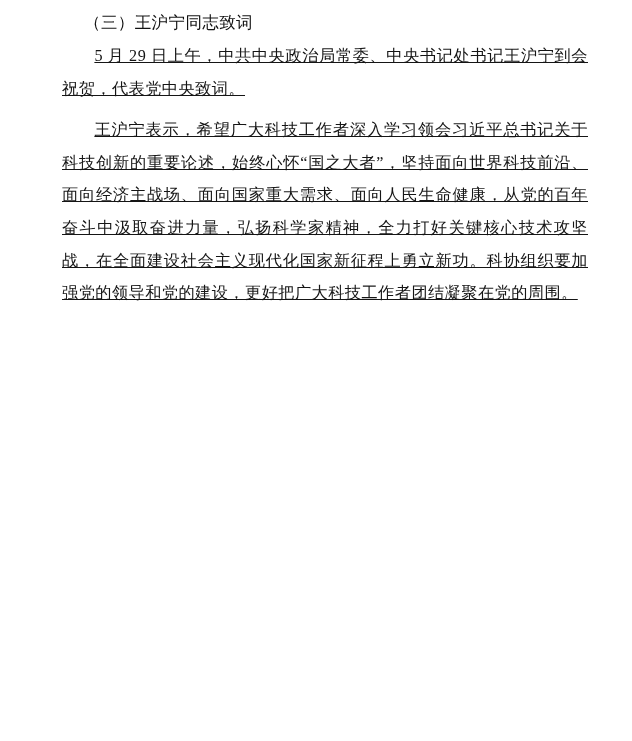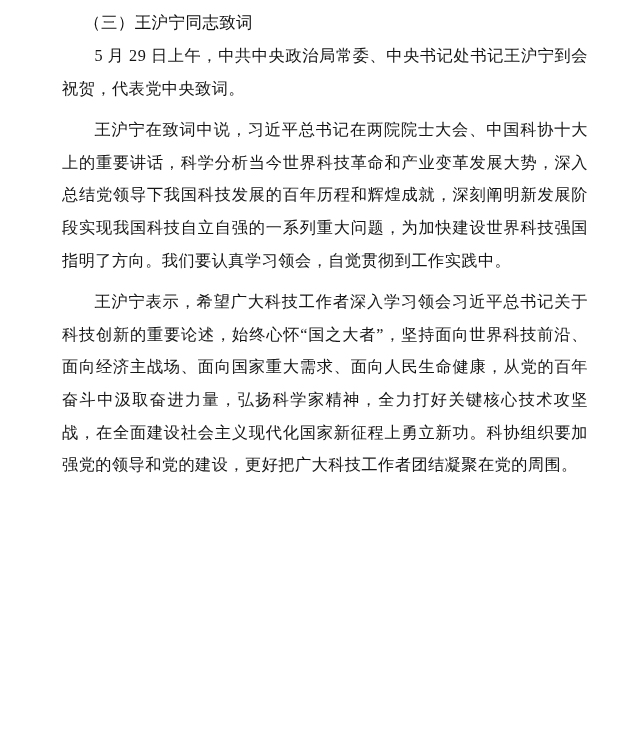--- a/index.html
+++ b/index.html
@@ -33,26 +33,26 @@
   .doc-para {
     font-size: 16.2px;
     line-height: 32.6px;
     margin: 0;
     text-align: justify;
     text-justify: inter-ideograph;
     text-indent: 2em;
     letter-spacing: 0.45px;
     color: #151515;
     word-break: break-all;
+    text-decoration: underline;
   }
   .doc-para + .doc-para {
     margin-top: 9px;
   }
 </style>
 </head>
 <body>
 
 <div class="page">
   <h1 class="doc-heading">（三）王沪宁同志致词</h1>
   <p class="doc-para">5 月 29 日上午，中共中央政治局常委、中央书记处书记王沪宁到会祝贺，代表党中央致词。</p>
-  <p class="doc-para">王沪宁在致词中说，习近平总书记在两院院士大会、中国科协十大上的重要讲话，科学分析当今世界科技革命和产业变革发展大势，深入总结党领导下我国科技发展的百年历程和辉煌成就，深刻阐明新发展阶段实现我国科技自立自强的一系列重大问题，为加快建设世界科技强国指明了方向。我们要认真学习领会，自觉贯彻到工作实践中。</p>
   <p class="doc-para">王沪宁表示，希望广大科技工作者深入学习领会习近平总书记关于科技创新的重要论述，始终心怀“国之大者”，坚持面向世界科技前沿、面向经济主战场、面向国家重大需求、面向人民生命健康，从党的百年奋斗中汲取奋进力量，弘扬科学家精神，全力打好关键核心技术攻坚战，在全面建设社会主义现代化国家新征程上勇立新功。科协组织要加强党的领导和党的建设，更好把广大科技工作者团结凝聚在党的周围。</p>
 </div>
 
 </body></html>

